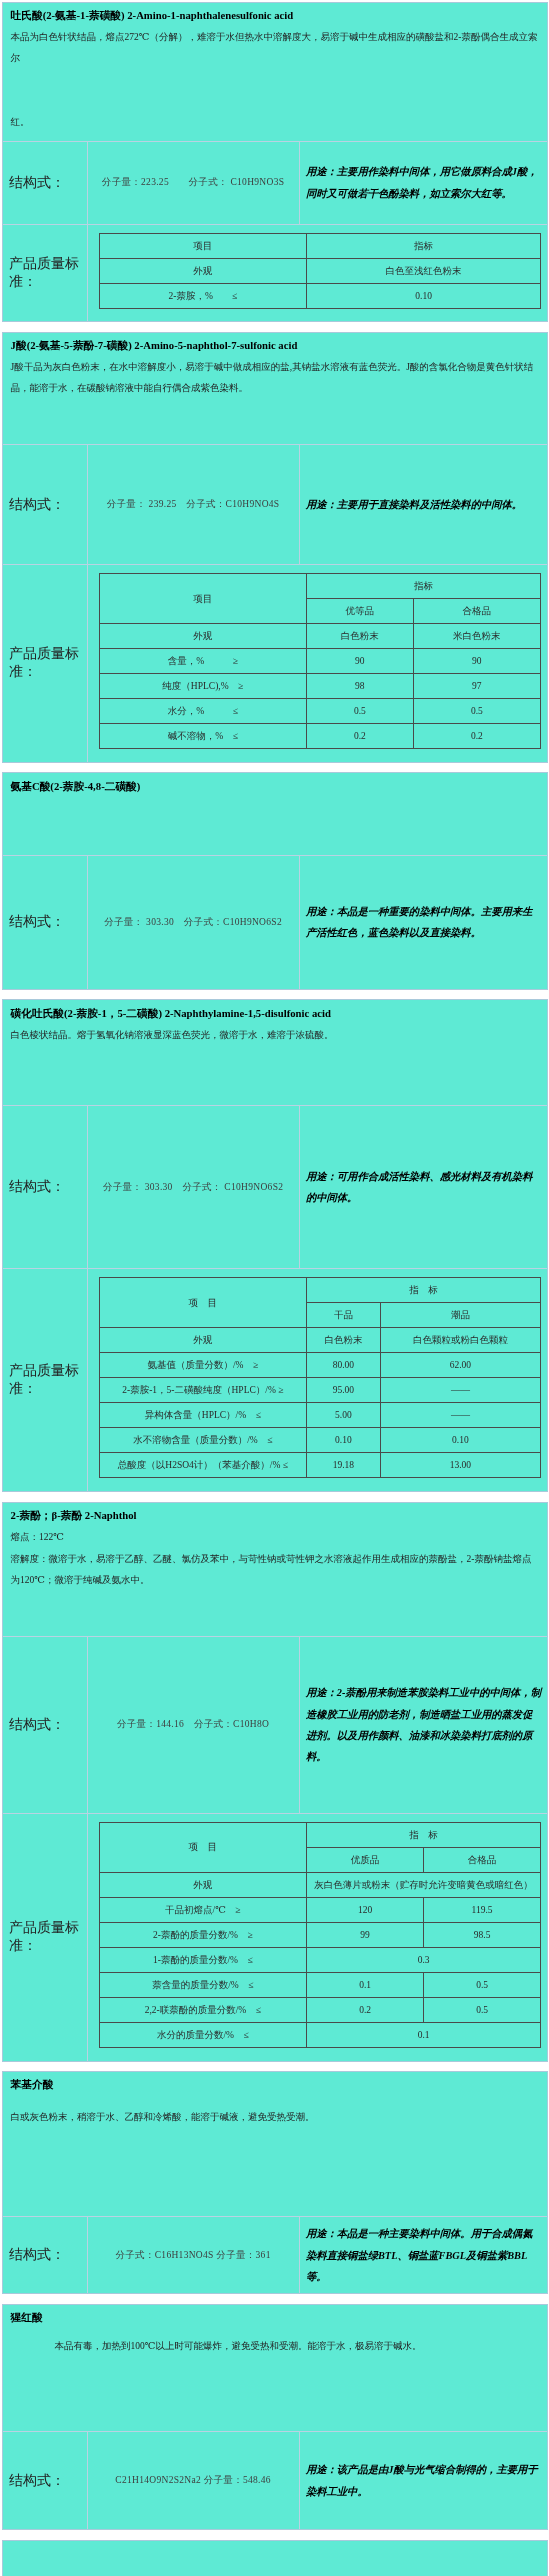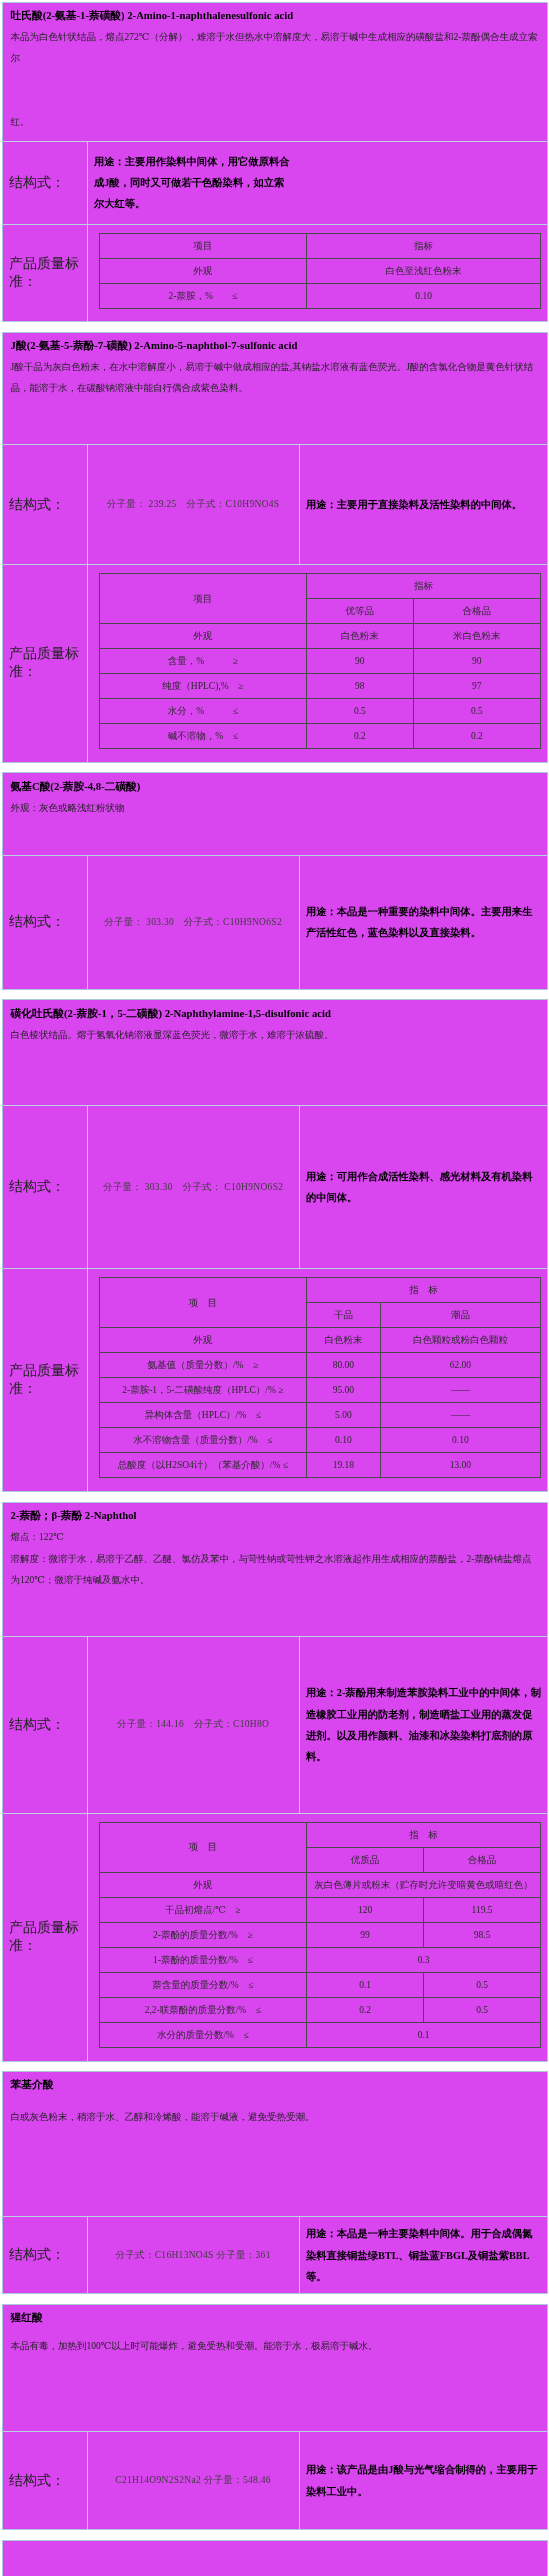--- a/index.html
+++ b/index.html
@@ -6,21 +6,21 @@
   body{
     width:550px;
     font-family:"Liberation Serif","DejaVu Serif",serif;
     color:#1c1c1c;
     font-size:9.5px;
   }
   main{display:block;padding:1.6px;}
   .section{
     border:0.8px solid #a9c9db;
     margin:0 0 9.5px 0;
-    background:#d946ef;
+    background:#5eead4;
   }
   .sec-head{padding:4px 8px 6.3px;}
   .sec-title{
     margin:2.4px 0 4px;
     font-size:10.7px;
     font-weight:bold;
     color:#000;
   }
   .desc{margin:1.6px 0;line-height:20.6px;color:#222;}
   .row{display:grid;border-top:0.8px solid #b9d3e2;}
@@ -28,21 +28,21 @@
   .quality-row{grid-template-columns:84px 1fr;}
   .cell{padding:4.7px 6.3px;}
   .cell + .cell{border-left:0.8px solid #b9d3e2;}
   .label-cell{display:flex;align-items:center;font-size:14px;color:#222;font-family:Liberation Mono, monospace;}
   .formula-cell{
     display:flex;align-items:center;justify-content:center;
     color:#3d3d3d;letter-spacing:0.3px;text-align:center;
   }
   .usage-cell{
     display:flex;align-items:center;
-    font-weight:bold;font-size:10.3px;line-height:21.4px;color:#000;
+    font-weight:bold;font-size:10.3px;line-height:21.4px;color:#000;font-style:italic;
   }
   .qtable-wrap{padding:8px 6.3px 12.7px 11px;}
   table.qtable{width:100%;border-collapse:collapse;}
   .qtable th,.qtable td{
     border:0.8px solid #4a4a4a;
     padding:4px 4.7px;
     text-align:center;
     font-weight:normal;
     font-size:9.5px;
     color:#2a2a2a;
@@ -59,36 +59,37 @@
   [data-id="s3"] .sec-head{min-height:71px;}
   [data-id="s3"] .struct-row{min-height:133px;}
   [data-id="s4"] .sec-head{min-height:95px;}
   [data-id="s4"] .struct-row{min-height:162px;}
   [data-id="s5"] .sec-head{min-height:123px;}
   [data-id="s5"] .struct-row{min-height:176px;}
   [data-id="s6"] .sec-head{min-height:134px;}
   [data-id="s6"] .desc0{margin-top:14.2px;}
   [data-id="s6"] .struct-row{min-height:76px;}
   [data-id="s7"] .sec-head{min-height:116px;}
-  [data-id="s7"] .desc0{margin-top:11px;}
+  [data-id="s7"] .desc0{margin-top:11px;margin-left:44px;}
   [data-id="s7"] .struct-row{min-height:97px;}
   [data-id="s8"] .sec-head{min-height:139px;}
 </style>
 </head>
 <body>
 
 <main id="catalog">
     <section class="section" data-id="s1">
       <div class="sec-head">
         <h3 class="sec-title">吐氏酸(2-氨基-1-萘磺酸) 2-Amino-1-naphthalenesulfonic acid</h3>
         <p class="desc desc0">本品为白色针状结晶，熔点272℃（分解），难溶于水但热水中溶解度大，易溶于碱中生成相应的磺酸盐和2-萘酚偶合生成立索尔</p>
         <p class="desc desc1">红。</p>
       </div>
       <div class="row struct-row">
         <div class="cell label-cell">结构式：</div>
+        <div class="cell formula-cell">分子量：223.25　　分子式： C10H9NO3S</div>
         <div class="cell usage-cell">用途：主要用作染料中间体，用它做原料合成J酸，同时又可做若干色酚染料，如立索尔大红等。</div>
       </div>
       <div class="row quality-row">
         <div class="cell label-cell">产品质量标准：</div>
         <div class="cell qtable-wrap">
           <table class="qtable">
             <thead>
               <tr>
                 <th class="item-col">项目</th>
                 <th colspan="1">指标</th>
@@ -159,21 +160,20 @@
                 <td>0.2</td>
               </tr>
             </tbody>
           </table>
         </div>
       </div>
     </section>
     <section class="section" data-id="s3">
       <div class="sec-head">
         <h3 class="sec-title">氨基C酸(2-萘胺-4,8-二磺酸)</h3>
-        <p class="desc desc0">外观：灰色或略浅红粉状物</p>
       </div>
       <div class="row struct-row">
         <div class="cell label-cell">结构式：</div>
         <div class="cell formula-cell">分子量： 303.30　分子式：C10H9NO6S2</div>
         <div class="cell usage-cell">用途：本品是一种重要的染料中间体。主要用来生产活性红色，蓝色染料以及直接染料。</div>
       </div>
     </section>
     <section class="section" data-id="s4">
       <div class="sec-head">
         <h3 class="sec-title">磺化吐氏酸(2-萘胺-1，5-二磺酸) 2-Naphthylamine-1,5-disulfonic acid</h3>

